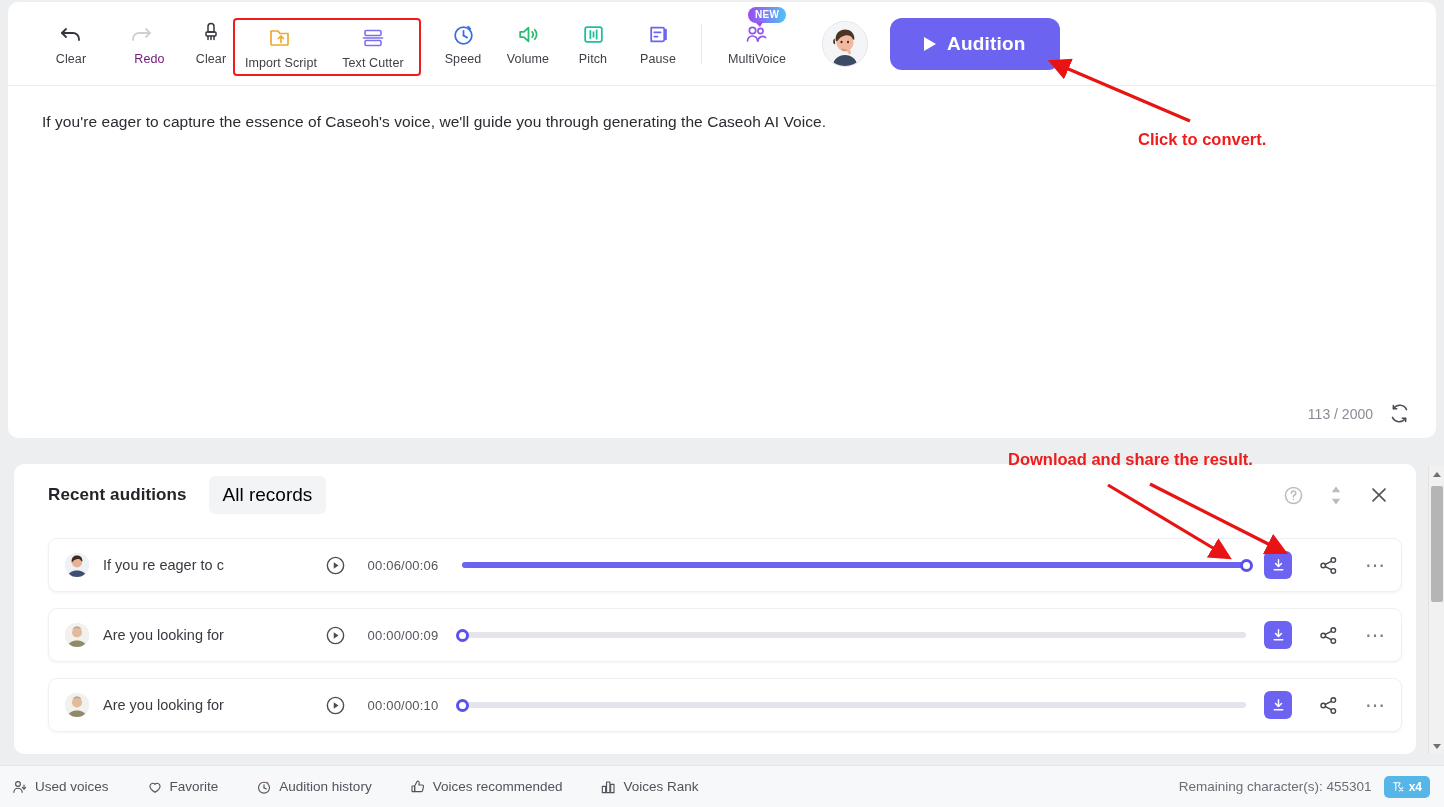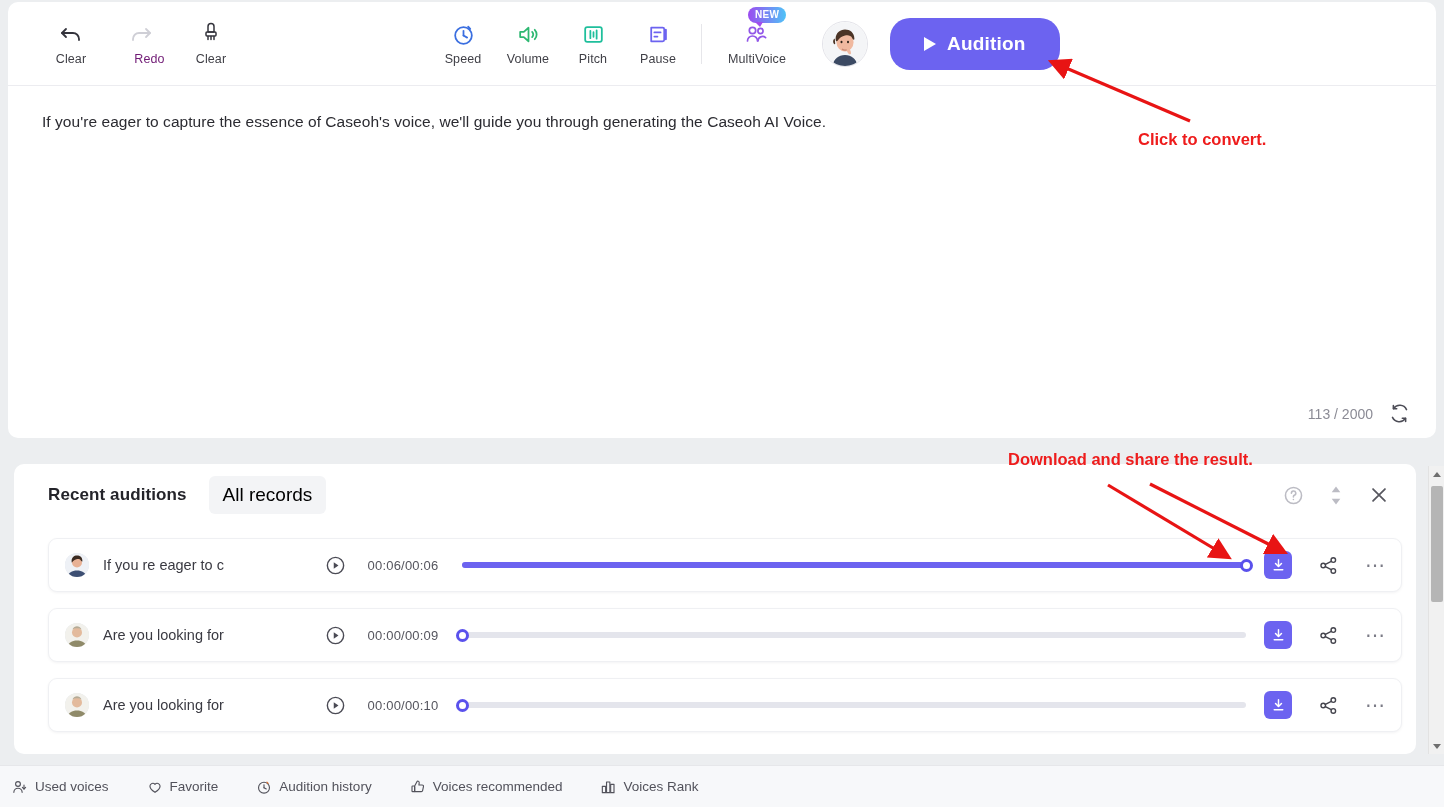--- a/index.html
+++ b/index.html
@@ -60,21 +60,21 @@
 
   .avatar {
     width: 46px; height: 46px; border-radius: 50%;
     border: 1px solid #e2e2e8; overflow: hidden;
     position: relative; background: #fff; cursor: pointer;
     flex: 0 0 auto;
   }
   .audition-btn {
     height: 52px; padding: 0 34px;
     background: #6c63f0; color: #fff;
-    border: none; border-radius: 20px;
+    border: none; border-radius: 12px;
     font-size: 19px; font-weight: bold;
     display: flex; align-items: center; gap: 11px;
     cursor: pointer; letter-spacing: .2px;
   }
   .play-tri {
     width: 0; height: 0;
     border-left: 12px solid #fff;
     border-top: 7px solid transparent;
     border-bottom: 7px solid transparent;
   }
@@ -271,20 +271,42 @@
         <span class="tb-icon">
           <svg width="24" height="24" viewBox="0 0 24 24" fill="none" stroke="#34343c" stroke-width="1.5" stroke-linecap="round" stroke-linejoin="round">
             <path d="M9 4.5a3 3 0 0 1 6 0V10H9z"></path>
             <rect x="7" y="10" width="10" height="4" rx="1"></rect>
             <path d="M9 14.5v3M12 14.5v3M15 14.5v3"></path>
           </svg>
         </span>
         <span class="lbl">Clear</span>
       </div>
 
+      <div class="tb-group-boxed">
+        <div class="tb-item">
+          <span class="tb-icon">
+            <svg width="26" height="24" viewBox="0 0 26 24" fill="none" stroke="#f0a830" stroke-width="1.7" stroke-linecap="round" stroke-linejoin="round">
+              <path d="M3 18V5h7l2 2.5h8V18a1 1 0 0 1-1 1H4a1 1 0 0 1-1-1z"></path>
+              <path d="M13 16.5v-6"></path>
+                <path d="M10.5 12.5L13 10l2.5 2.5"></path>
+            </svg>
+          </span>
+          <span class="lbl">Import Script</span>
+        </div>
+        <div class="tb-item">
+          <span class="tb-icon">
+            <svg width="24" height="24" viewBox="0 0 24 24" fill="none" stroke="#7c6ff0" stroke-width="1.6" stroke-linejoin="round">
+              <rect x="4" y="4.5" width="16" height="5" rx="1.3"></rect>
+              <rect x="4" y="14.5" width="16" height="5" rx="1.3"></rect>
+              <path d="M2.5 12h19" stroke-linecap="round"></path>
+            </svg>
+          </span>
+          <span class="lbl">Text Cutter</span>
+        </div>
+      </div>
 
       <div style="width:190px;"></div>
 
       <div class="tb-item">
         <span class="tb-icon">
           <svg width="25" height="25" viewBox="0 0 24 24" fill="none" stroke="#3b6fe0" stroke-width="1.7" stroke-linecap="round" stroke-linejoin="round">
             <circle cx="12" cy="13" r="8"></circle>
             <path d="M12 13V8.5"></path>
               <path d="M12 13l3.5 2"></path>
             <path d="M16.5 4.5l2 2"></path>
@@ -588,20 +610,31 @@
       <span class="bb-icon">
         <svg width="16" height="16" viewBox="0 0 24 24" fill="none" stroke="#52525b" stroke-width="1.7" stroke-linejoin="round">
           <rect x="3.5" y="11" width="5" height="9.5"></rect>
             <rect x="9.8" y="4.5" width="5" height="16"></rect>
           <rect x="16" y="8" width="5" height="12.5"></rect>
         </svg>
       </span>
       <span>Voices Rank</span>
     </div>
 
+    <div class="bottom-right">
+      <span class="remaining">Remaining character(s): 455301</span>
+      <span class="x4-badge">
+        <svg width="13" height="13" viewBox="0 0 24 24" fill="none" stroke="#fff" stroke-width="2" stroke-linecap="round" stroke-linejoin="round">
+          <path d="M3 5h12l-3 7"></path>
+            <path d="M7 5v14"></path>
+            <path d="M14 14l6 6M20 14l-6 6"></path>
+        </svg>
+        <span>x4</span>
+      </span>
+    </div>
   </div>
 
   <div class="anno" id="anno-convert">Click to convert.</div>
   <div class="anno" id="anno-download">Download and share the result.</div>
 
   <svg class="arrows">
     <defs>
       <marker id="ah" markerWidth="7" markerHeight="7" refX="5.6" refY="3.5" orient="auto">
         <path d="M0,0 L7,3.5 L0,7 z" fill="#e81414"></path>
       </marker>

